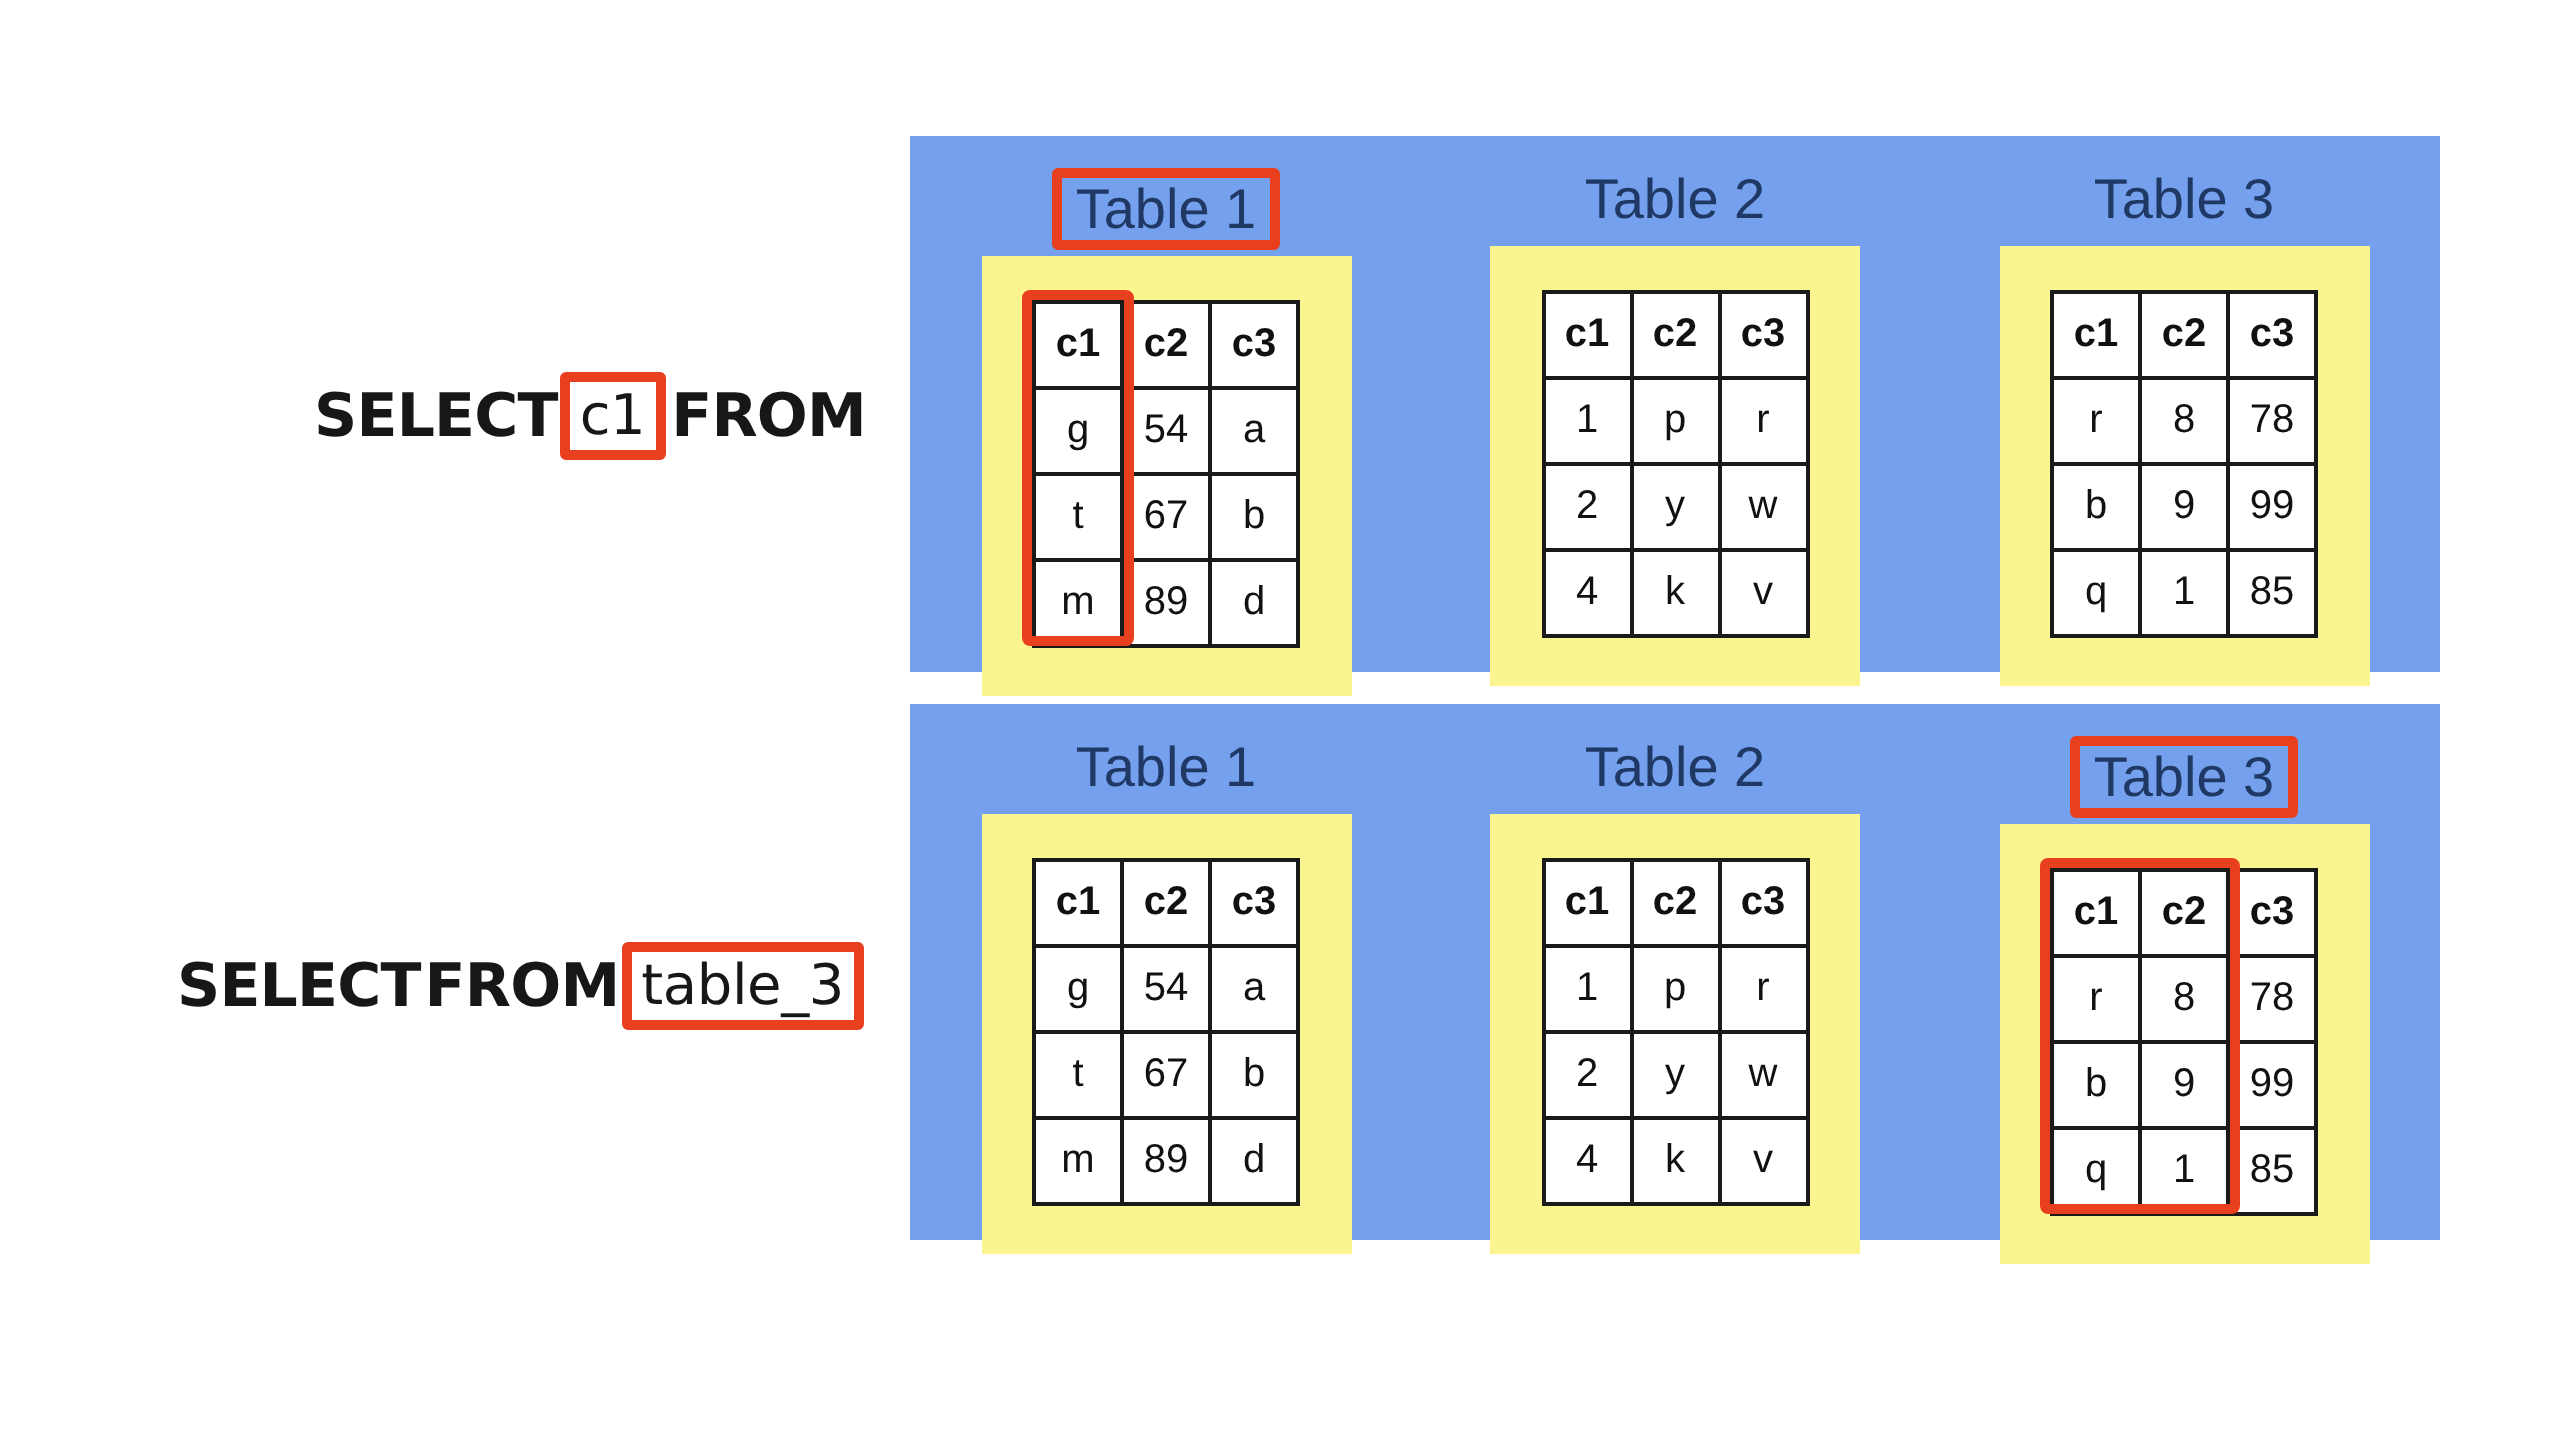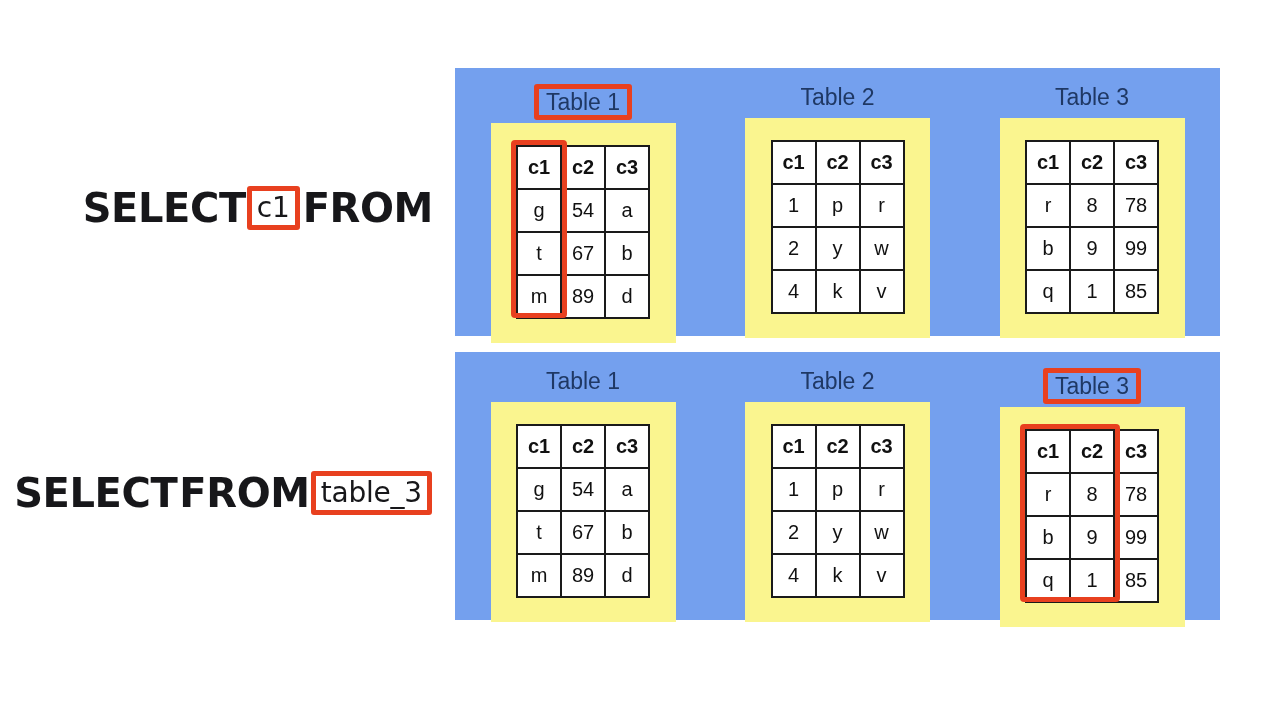--- a/index.html
+++ b/index.html
@@ -41,21 +41,21 @@
     padding-right: 22px;
     box-sizing: border-box;
     white-space: nowrap;
   }
   #example-1 .query { top: 113px; }
   #example-2 .query { top: 114px; }
 
   .kw {
     font-family: "DejaVu Sans", sans-serif;
     font-weight: bold;
-    font-size: 40px;
+    font-size: 30px;
     letter-spacing: -0.4px;
     color: #17171a;
   }
   .kw.from { margin-left: 2px; }
 
   .token-box {
     display: inline-flex;
     align-items: center;
     justify-content: center;
     border: 5px solid #E8401F;
@@ -96,21 +96,21 @@
     align-items: center;
   }
 
   .table-title-wrap {
     position: relative;
     display: inline-block;
     margin-bottom: 8px;
   }
   .table-title {
     font-family: "Liberation Sans", sans-serif;
-    font-size: 23px;
+    font-size: 28px;
     font-weight: 400;
     color: #1F3864;
     line-height: 1.05;
     padding: 1px 6px;
     white-space: nowrap;
   }
   .table-title-wrap.highlight {
     border: 5px solid #E8401F;
     border-radius: 3px;
     padding: 0px 1px;

